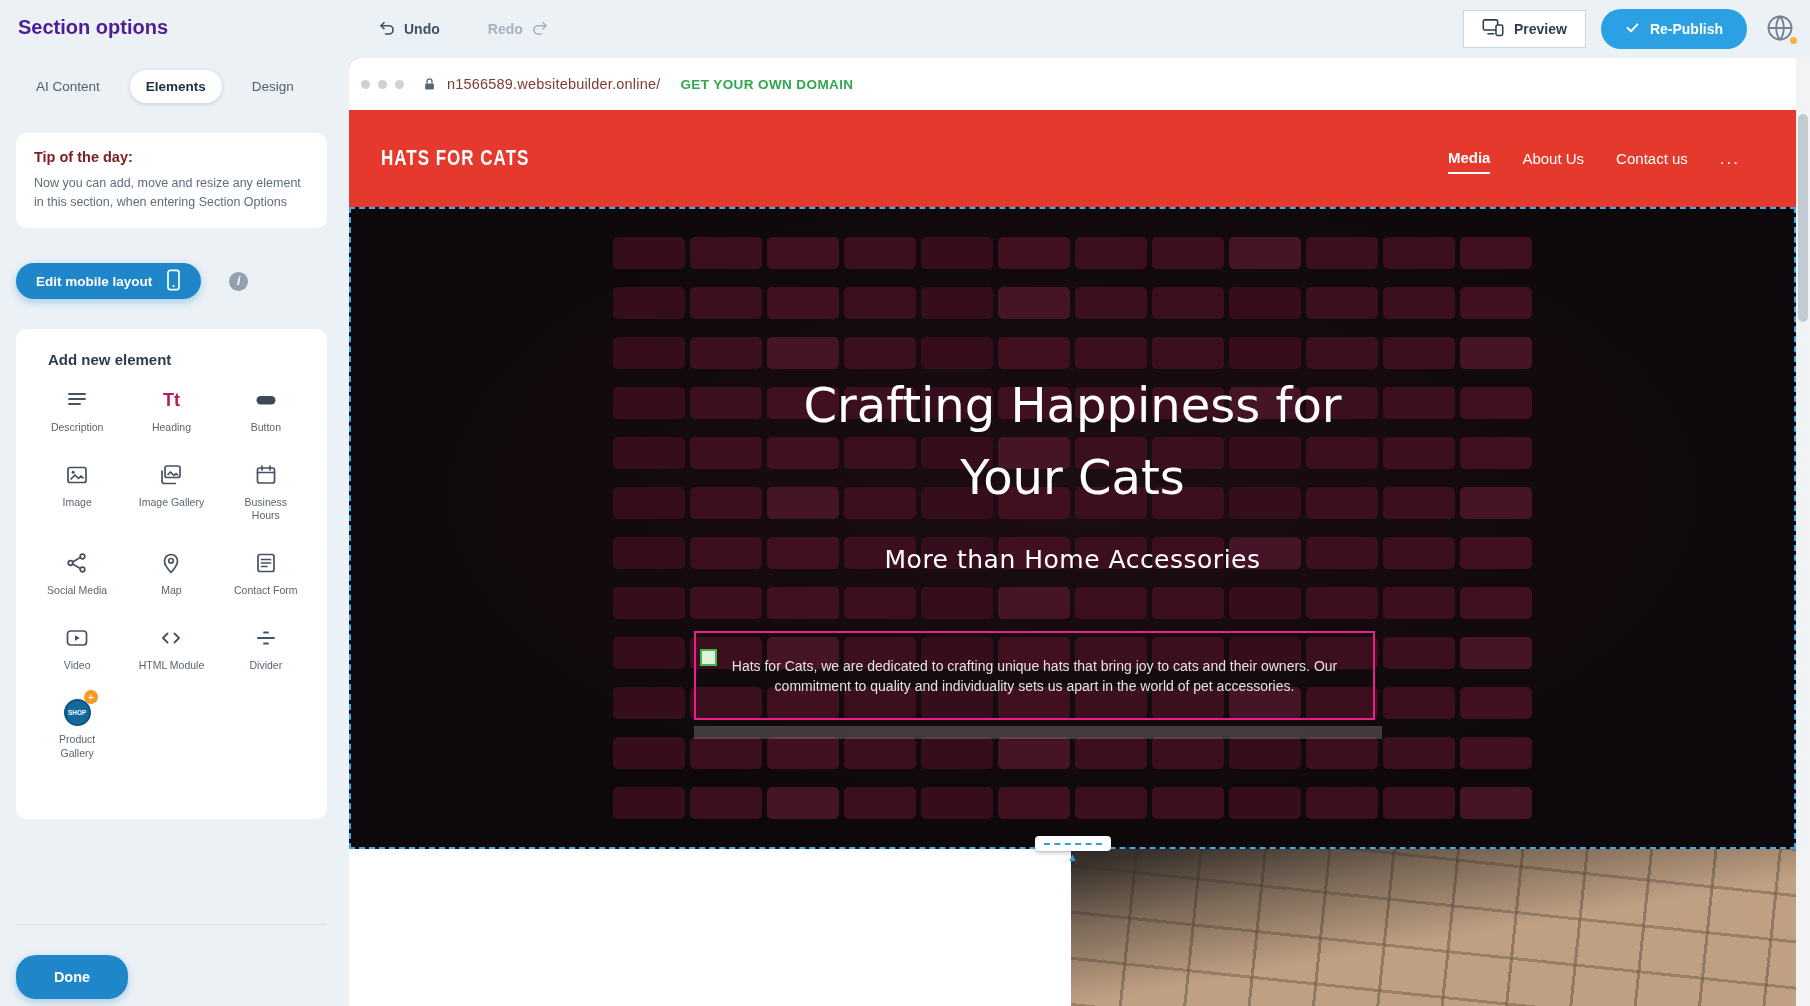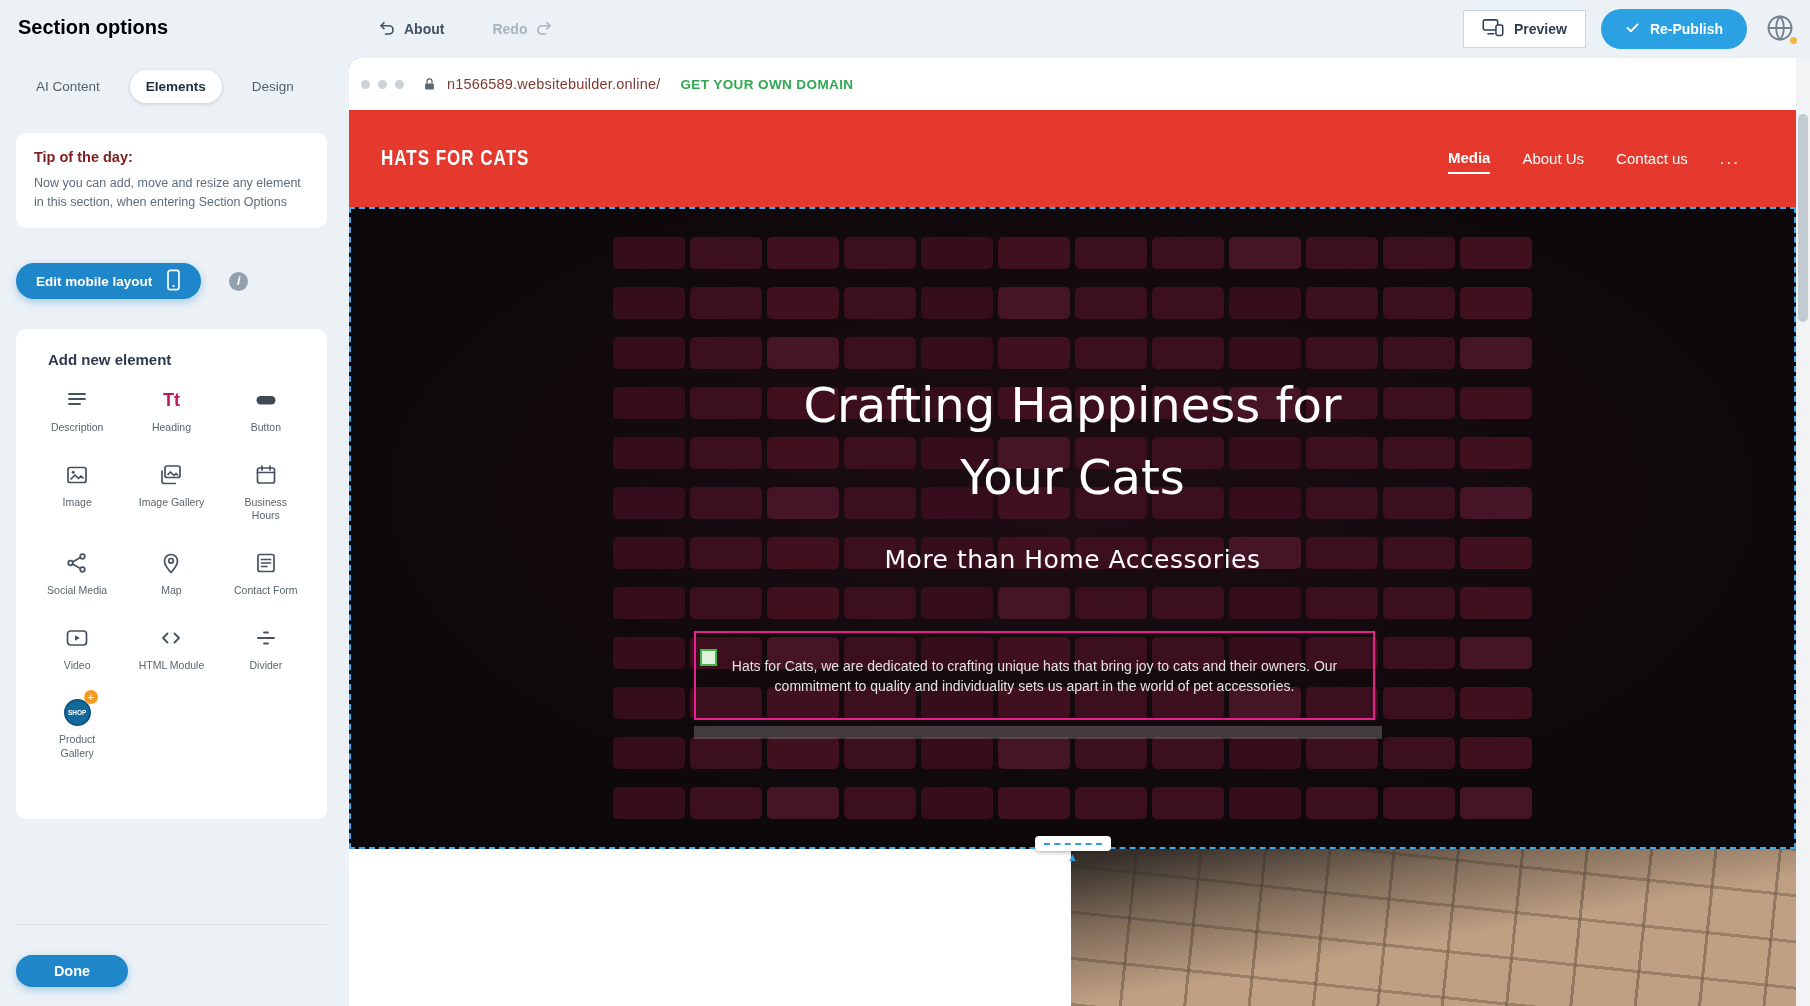--- a/index.html
+++ b/index.html
@@ -1,21 +1,21 @@
 <!DOCTYPE html>
 <html><head>
 <meta charset="utf-8">
 <style>
   html,body{margin:0;padding:0;background:#dfe5ec;}
   .app{position:relative;width:1810px;height:1006px;background:#ecf1f6;font-family:"Liberation Sans",sans-serif;overflow:hidden;}
   button{font-family:"Liberation Sans",sans-serif;cursor:pointer;}
 
   
   .topbar{position:absolute;top:0;left:0;width:100%;height:58px;}
-  .topbar-title{position:absolute;left:18px;top:16px;font-size:20px;font-weight:700;color:#000000;}
+  .topbar-title{position:absolute;left:18px;top:16px;font-size:20px;font-weight:700;color:#4c1d95;}
   .history{position:absolute;left:372px;top:0;height:58px;display:flex;align-items:center;gap:36px;}
   .hist-btn{display:flex;align-items:center;gap:8px;font-size:14px;font-weight:700;color:#3f5266;background:none;border:none;}
   .hist-btn.disabled{color:#a6b3c1;cursor:default;}
   .topbar-right{position:absolute;right:12px;top:0;height:58px;display:flex;align-items:center;gap:15px;}
   .btn-preview{display:flex;align-items:center;gap:10px;height:38px;padding:0 18px;background:#fff;border:1px solid #ccd6e0;border-radius:0;font-size:14px;font-weight:700;color:#2c3e50;}
   .btn-republish{display:flex;align-items:center;gap:10px;height:40px;padding:0 24px;background:#2ba0e3;border:none;border-radius:20px;font-size:14px;font-weight:700;color:#fff;}
   .globe-btn{width:36px;height:36px;border:none;background:none;position:relative;color:#75828f;padding:0;}
   .globe-dot{position:absolute;right:1px;bottom:3px;width:7px;height:7px;border-radius:50%;background:#f5b63c;}
 
   
@@ -32,21 +32,21 @@
   .elements-card{position:absolute;left:16px;top:271px;width:311px;height:490px;background:#fff;border-radius:10px;padding:22px 14px;box-sizing:border-box;}
   .elements-title{font-size:15px;font-weight:600;color:#2c3c4c;margin:0 0 6px 18px;}
   .el-grid{display:grid;grid-template-columns:repeat(3,1fr);row-gap:26px;margin-top:18px;}
   .el-item{display:flex;flex-direction:column;align-items:center;gap:7px;cursor:pointer;background:none;border:none;padding:0;}
   .el-icon{height:28px;display:flex;align-items:center;justify-content:center;color:#46525f;position:relative;}
   .el-label{font-size:10.5px;color:#5a6570;text-align:center;max-width:72px;line-height:1.3;}
   .tt{font-size:18px;font-weight:700;color:#be185d;}
   .shop-circle{width:27px;height:27px;border-radius:50%;background:#14699c;color:#fff;font-size:6.5px;font-weight:700;display:flex;align-items:center;justify-content:center;border:2px solid #0e5580;box-sizing:border-box;}
   .shop-plus{position:absolute;top:-8px;right:-7px;width:14px;height:14px;border-radius:50%;background:#f59b23;color:#fff;font-size:11px;line-height:14px;display:flex;align-items:center;justify-content:center;}
   .sidebar-divider{position:absolute;left:16px;top:866px;width:311px;height:1px;background:#d9e1e9;border:none;margin:0;}
-  .btn-done{position:absolute;left:16px;top:897px;width:112px;height:32px;background:#1f86c9;color:#fff;border:none;border-radius:20px;font-size:14.5px;font-weight:700;box-shadow:0 3px 8px rgba(31,134,201,.35);}
+  .btn-done{position:absolute;left:16px;top:897px;width:112px;height:44px;background:#1f86c9;color:#fff;border:none;border-radius:20px;font-size:14.5px;font-weight:700;box-shadow:0 3px 8px rgba(31,134,201,.35);}
 
   
   .stage{position:absolute;left:349px;top:58px;width:1461px;height:948px;background:#8b5cf6;border-top-left-radius:10px;overflow:hidden;}
   .chrome{position:absolute;top:0;left:0;width:100%;height:52px;background:#fff;display:flex;align-items:center;border-bottom:1px solid #ededed;}
   .chrome-dots{display:flex;gap:8px;margin-left:12px;}
   .cdot{width:9px;height:9px;border-radius:50%;background:#ccd2d8;}
   .lock{margin-left:18px;display:flex;align-items:center;}
   .chrome-url{margin-left:10px;font-size:14.5px;color:#7e3b33;font-weight:500;letter-spacing:.2px;cursor:text;}
   .domain-cta{margin-left:14px;font-size:13.5px;color:#2fa84f;font-weight:700;letter-spacing:.4px;text-decoration:none;cursor:pointer;background:none;border:none;}
 
@@ -95,21 +95,21 @@
     <div class="topbar-title">Section options</div>
 
     <div class="history">
       <button class="hist-btn">
         <span>
           <svg width="18" height="18" viewBox="0 0 24 24" fill="none" stroke="currentColor" stroke-width="2.2" stroke-linecap="round" stroke-linejoin="round">
               <path d="M8 5 4 9l4 4"></path>
               <path d="M4 9h10.5a5.5 5.5 0 0 1 0 11H10"></path>
             </svg>
         </span>
-        <span>About</span>
+        <span>Undo</span>
       </button>
       <button class="hist-btn disabled">
         <span>Redo</span>
         <span>
           <svg width="18" height="18" viewBox="0 0 24 24" fill="none" stroke="currentColor" stroke-width="2.2" stroke-linecap="round" stroke-linejoin="round">
               <path d="M16 5l4 4-4 4"></path>
               <path d="M20 9H9.5a5.5 5.5 0 0 0 0 11H14"></path>
             </svg>
         </span>
       </button>

